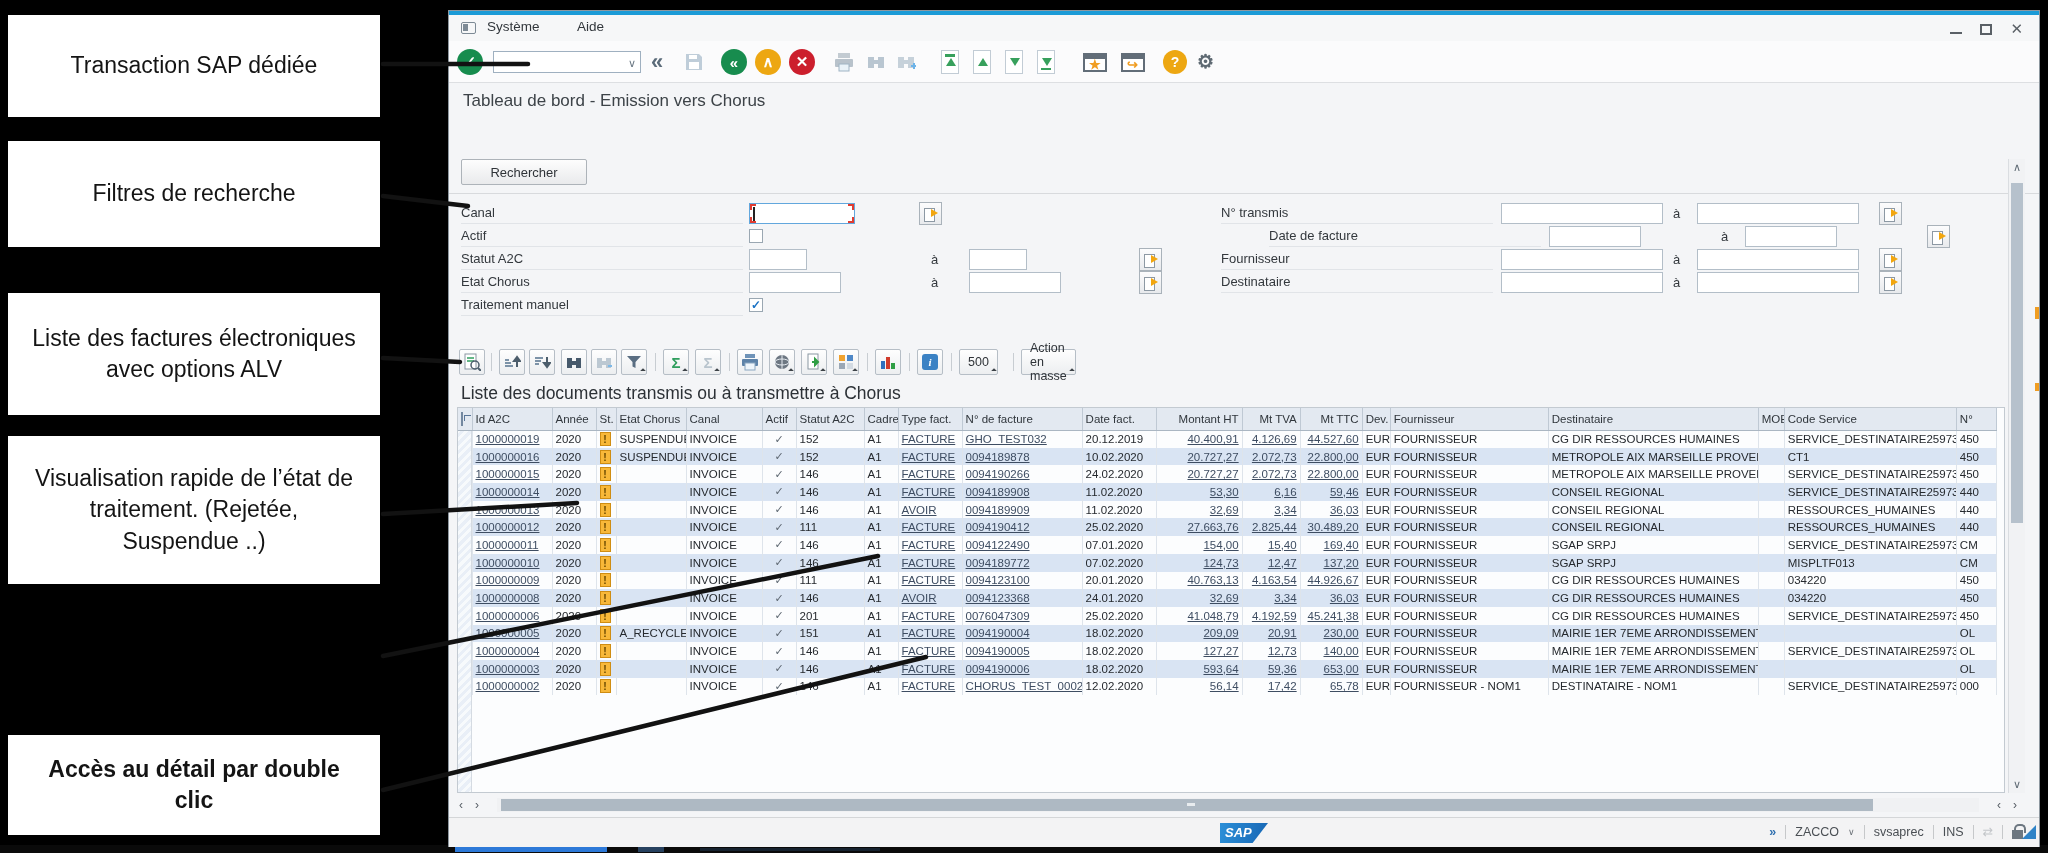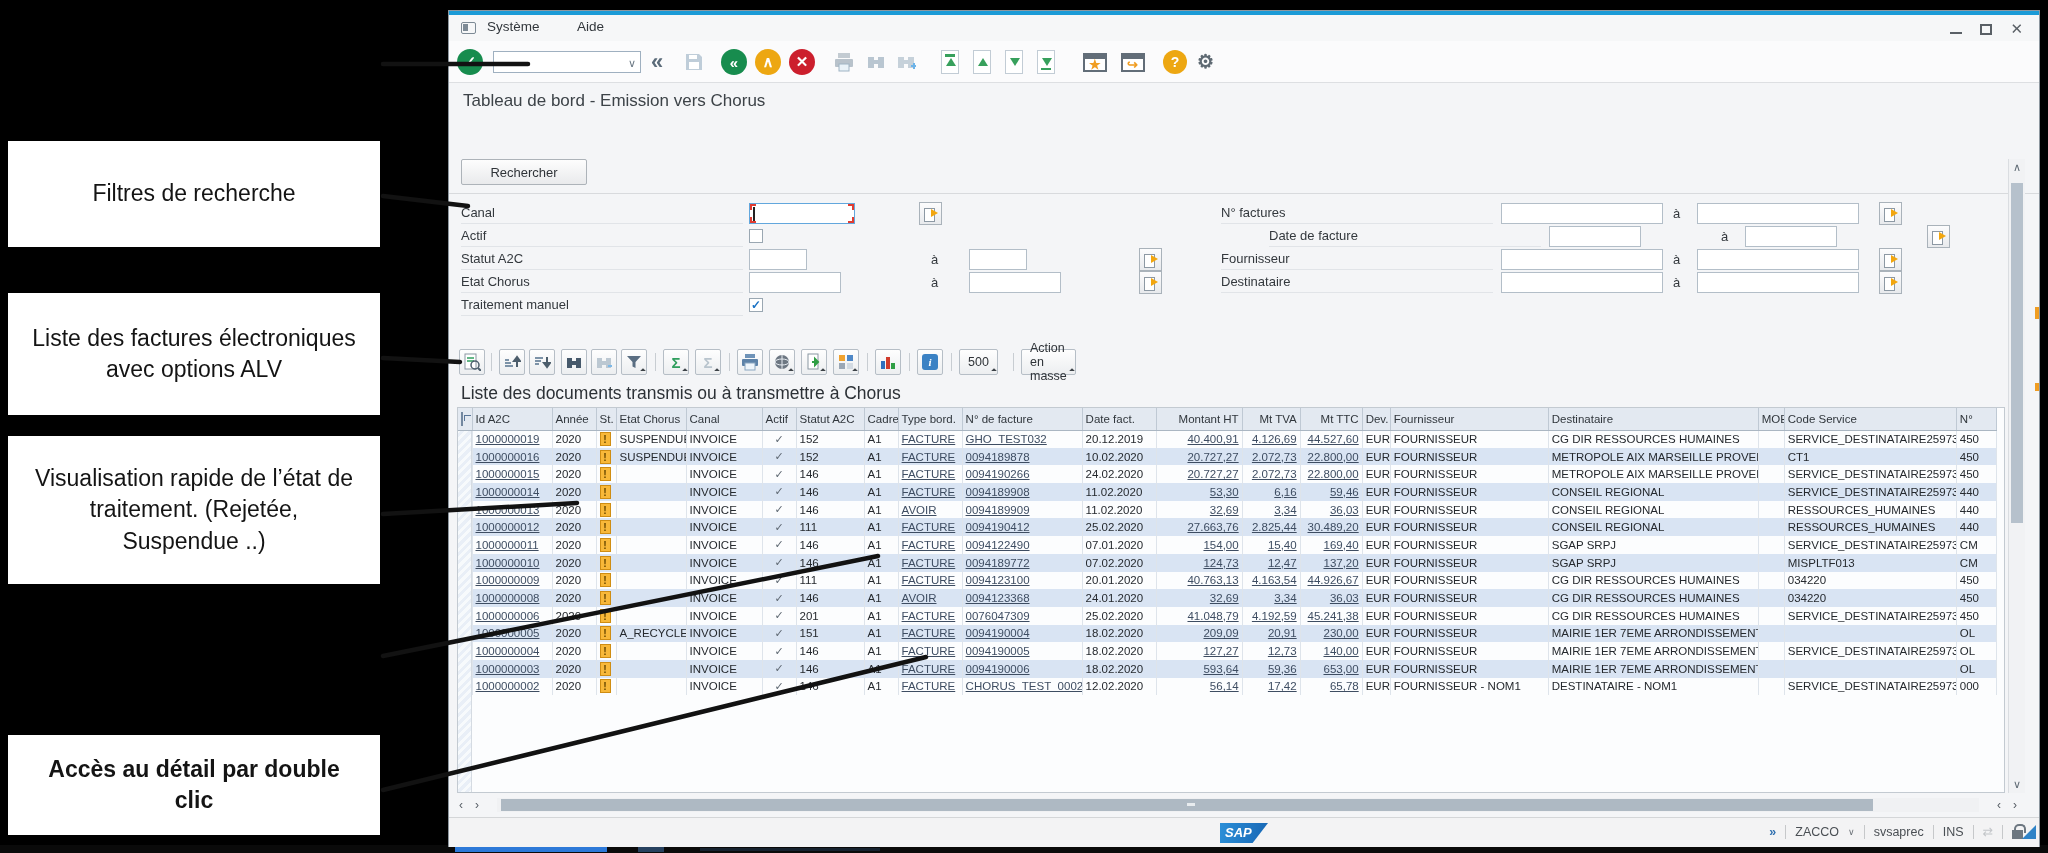--- a/index.html
+++ b/index.html
@@ -141,20 +141,21 @@
   .tb-blue{position:absolute;left:455px;top:1px;width:152px;height:6px;background:#2d79d8;}
   .tb-dim1{position:absolute;left:638px;top:2px;width:26px;height:5px;background:#27415f;}
   .tb-dim2{position:absolute;left:700px;top:3px;width:180px;height:3px;background:#16222f;}
   .orangetick{position:absolute;right:0;width:4px;height:12px;background:#f09d22;}
 </style>
 </head>
 <body>
 
 <div class="stage">
 
+  <div class="callout" style="top:12px;height:108px;">Transaction SAP dédiée</div>
   <div class="callout" style="top:138px;height:112px;">Filtres de recherche</div>
   <div class="callout" style="top:290px;height:128px;">Liste des factures électroniques avec options ALV</div>
   <div class="callout" style="top:433px;height:154px;">Visualisation rapide de l’état de traitement. (Rejetée, Suspendue ..)</div>
   <div class="callout" style="top:732px;height:106px;font-weight:bold;">Accès au détail par double clic</div>
 
   <div class="sapwin">
     <div class="blueline"></div>
 
     <div class="menubar">
       <span class="menu-sysicon"></span>
@@ -253,21 +254,21 @@
       <span class="to-label" style="left:470px;">à</span>
       <span class="f-input" style="left:508px;width:92px;"></span>
       <span class="msel" style="left:678px;"></span>
     </div>
     <div class="f-row" style="left:12px;top:284px;width:760px;">
       <span class="f-label">Traitement manuel</span>
       <span class="chk" style="left:288px;">✓</span>
     </div>
 
     <div class="f-row" style="left:772px;top:192px;width:700px;">
-      <span class="f-label rw">N° factures</span>
+      <span class="f-label rw">N° transmis</span>
       <span class="f-input" style="left:280px;width:162px;"></span>
       <span class="to-label" style="left:452px;">à</span>
       <span class="f-input" style="left:476px;width:162px;"></span>
       <span class="msel" style="left:658px;"></span>
     </div>
     <div class="f-row" style="left:772px;top:215px;width:700px;margin-left:48px;">
       <span class="f-label rw">Date de facture</span>
       <span class="f-input" style="left:280px;width:92px;"></span>
       <span class="to-label" style="left:452px;">à</span>
       <span class="f-input" style="left:476px;width:92px;"></span>
@@ -427,21 +428,21 @@
             <tr id="alv-head">
               <th><span class="selall"></span></th>
               <th>Id A2C</th>
               <th>Année</th>
               <th>St.</th>
               <th>Etat Chorus</th>
               <th>Canal</th>
               <th>Actif</th>
               <th>Statut A2C</th>
               <th>Cadre</th>
-              <th>Type bord.</th>
+              <th>Type fact.</th>
               <th>N° de facture</th>
               <th>Date fact.</th>
               <th class="num">Montant HT</th>
               <th class="num">Mt TVA</th>
               <th class="num">Mt TTC</th>
               <th>Dev.</th>
               <th>Fournisseur</th>
               <th>Destinataire</th>
               <th>MOE</th>
               <th>Code Service</th>

